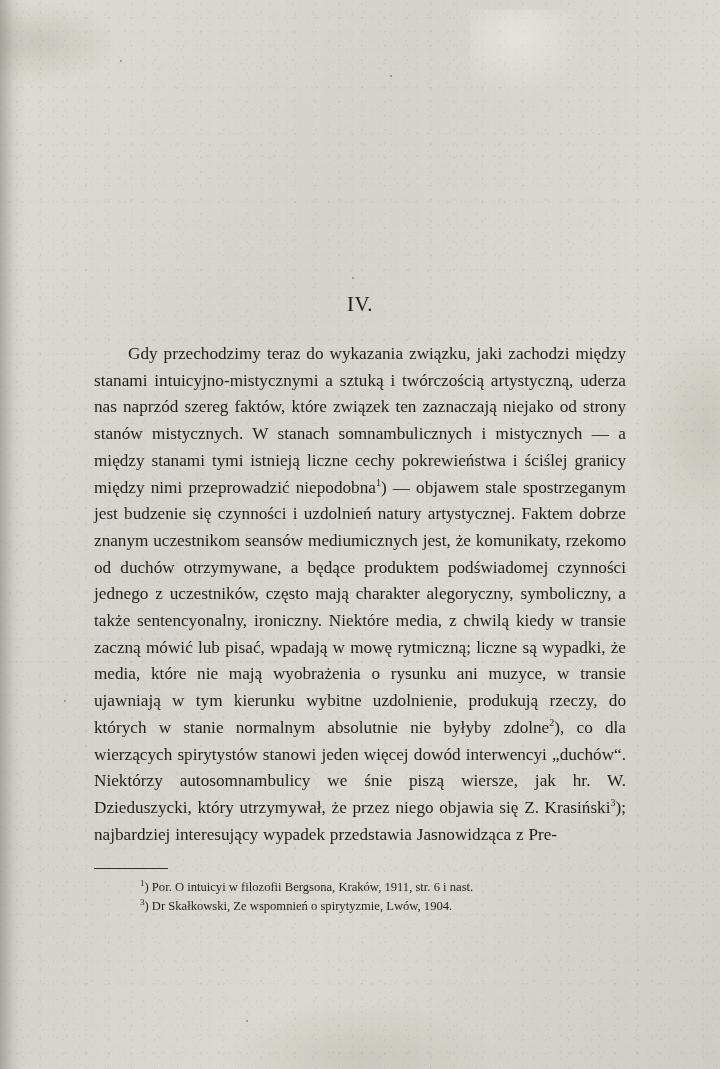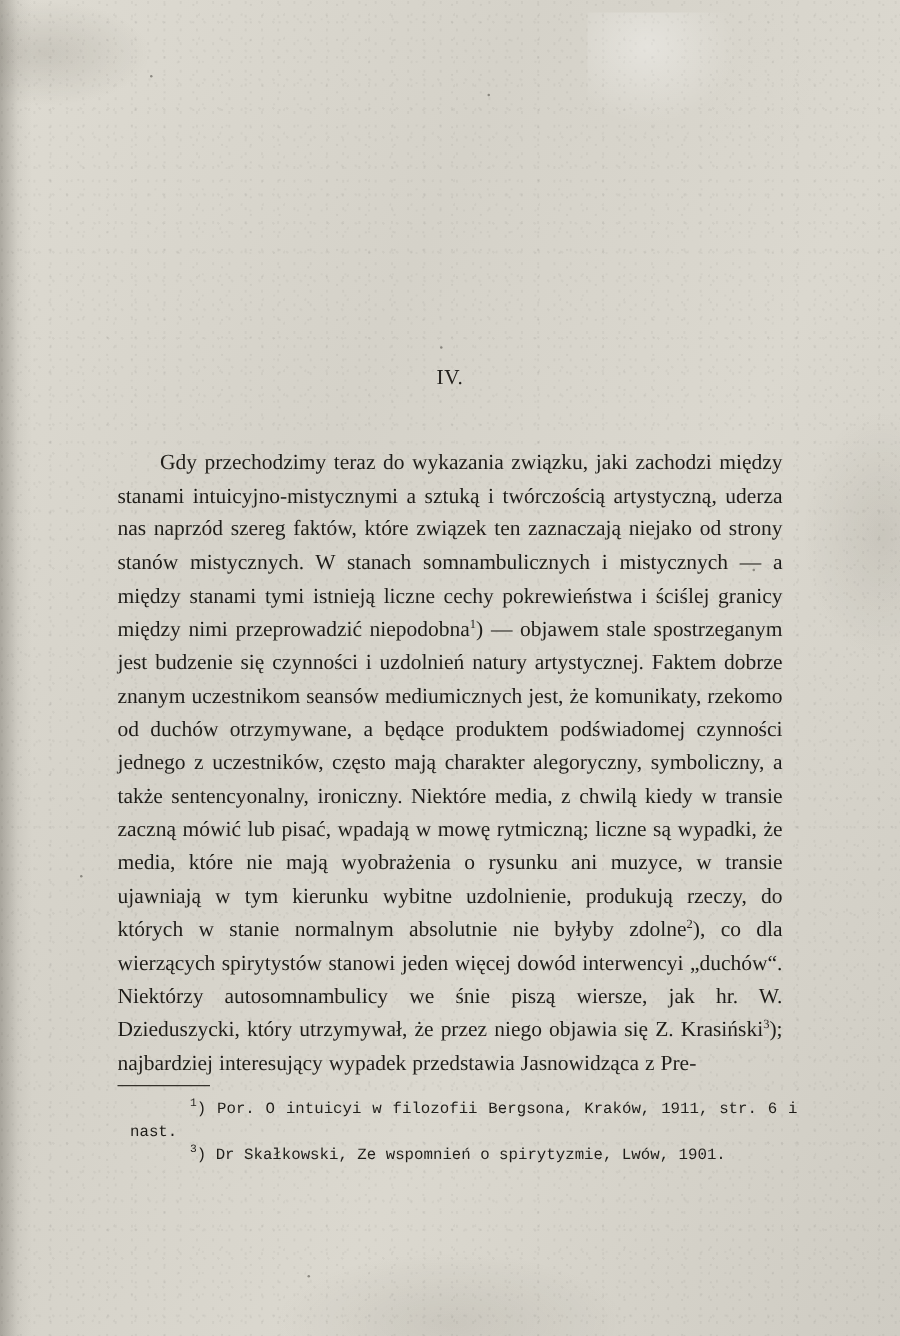--- a/index.html
+++ b/index.html
@@ -45,23 +45,23 @@
     pointer-events: none;
   }
   .content {
     position: absolute;
     left: 94px;
     top: 292px;
     width: 532px;
   }
   .chapter-num {
     text-align: center;
-    font-size: 17px;
+    font-size: 21px;
     letter-spacing: 0.5px;
-    margin-bottom: 45px;
+    margin-bottom: 24px;
   }
   .body-text {
     font-size: 17.2px;
     line-height: 26.7px;
     text-align: justify;
     text-justify: inter-word;
     text-indent: 34px;
     word-spacing: 0.5px;
     color: #1f1d19;
   }
@@ -73,27 +73,26 @@
   .rule {
     position: absolute;
     left: 94px;
     top: 868px;
     width: 74px;
     height: 0;
     border-top: 1px solid #34312b;
   }
   .notes {
     position: absolute;
-    left: 104px;
+    left: 92px;
     top: 878px;
     width: 534px;
     font-size: 12.6px;
     line-height: 18.6px;
     color: #1f1d19;
-    font-family: Liberation Mono, monospace;
   }
   .note {
     text-indent: 48px;
     text-align: justify;
   }
   .note sup {
     font-size: 9px;
     vertical-align: super;
     line-height: 0;
   }
@@ -127,15 +126,15 @@
 
   <div class="content">
     <div class="chapter-num">IV.</div>
     <p class="body-text"><span>Gdy przechodzimy teraz do wykazania związku, jaki zachodzi między stanami intuicyjno-mistycznymi a sztuką i twórczością artystyczną, uderza nas naprzód szereg faktów, które związek ten zaznaczają niejako od strony stanów mistycznych. W stanach somnambulicznych i mistycznych — a między stanami tymi istnieją liczne cechy pokrewieństwa i ściślej granicy między nimi przeprowadzić niepodobna</span><sup>1</sup><span>) — objawem stale spostrzeganym jest budzenie się czynności i uzdolnień natury artystycznej. Faktem dobrze znanym uczestnikom seansów mediumicznych jest, że komunikaty, rzekomo od duchów otrzymywane, a będące produktem podświadomej czynności jednego z uczestników, często mają charakter alegoryczny, symboliczny, a także sentencyonalny, ironiczny. Niektóre media, z chwilą kiedy w transie zaczną mówić lub pisać, wpadają w mowę rytmiczną; liczne są wypadki, że media, które nie mają wyobrażenia o rysunku ani muzyce, w transie ujawniają w tym kierunku wybitne uzdolnienie, produkują rzeczy, do których w stanie normalnym absolutnie nie byłyby zdolne</span><sup>2</sup><span>), co dla wierzących spirytystów stanowi jeden więcej dowód interwencyi „duchów“. Niektórzy autosomnambulicy we śnie piszą wiersze, jak hr. W. Dzieduszycki, który utrzymywał, że przez niego objawia się Z. Krasiński</span><sup>3</sup><span>); najbardziej interesujący wypadek przedstawia Jasnowidząca z Pre-</span></p>
   </div>
 
   <div class="rule"></div>
 
   <div class="notes">
     <div class="note"><sup>1</sup><span>) Por. O intuicyi w filozofii Bergsona, Kraków, 1911, str. 6 i nast.</span></div>
-    <div class="note"><sup>3</sup><span>) Dr Skałkowski, Ze wspomnień o spirytyzmie, Lwów, 1901.</span></div>
+    <div class="note"><sup>3</sup><span>) Dr Skałkowski, Ze wspomnień o spirytyzmie, Lwów, 1904.</span></div>
   </div>
 </div>
 
 </body></html>

